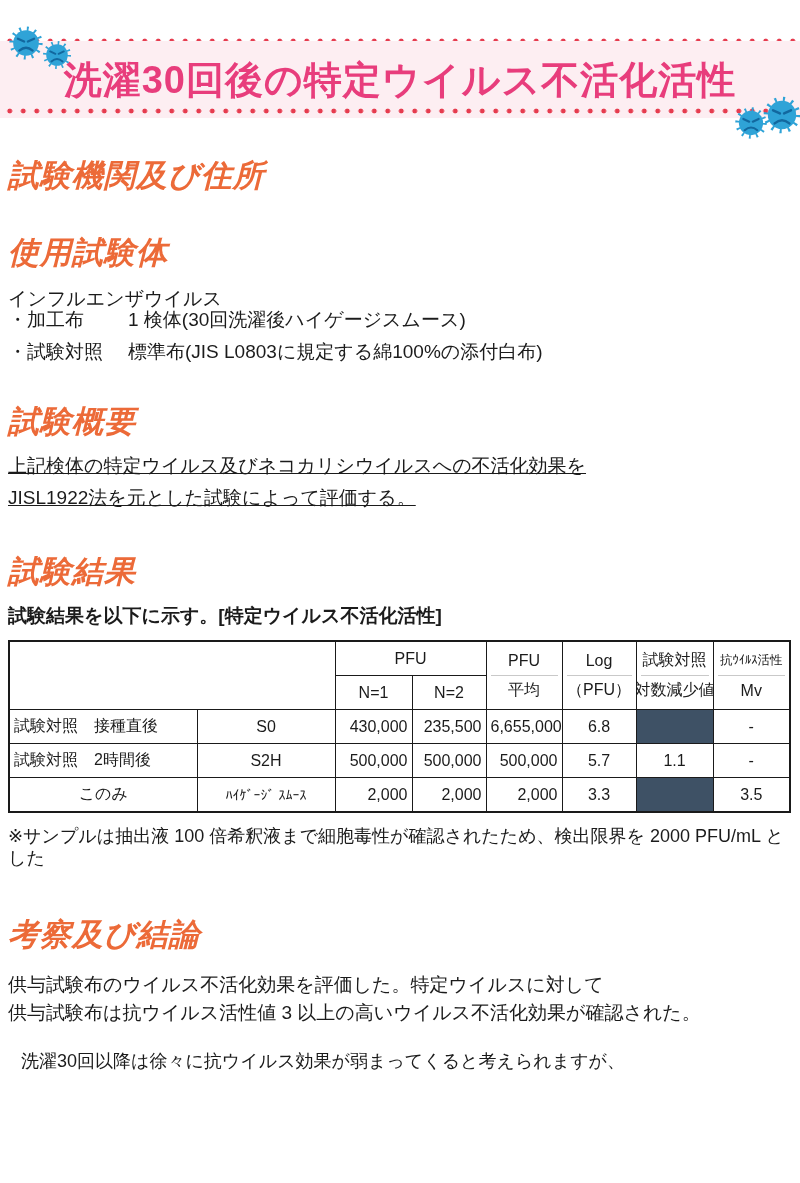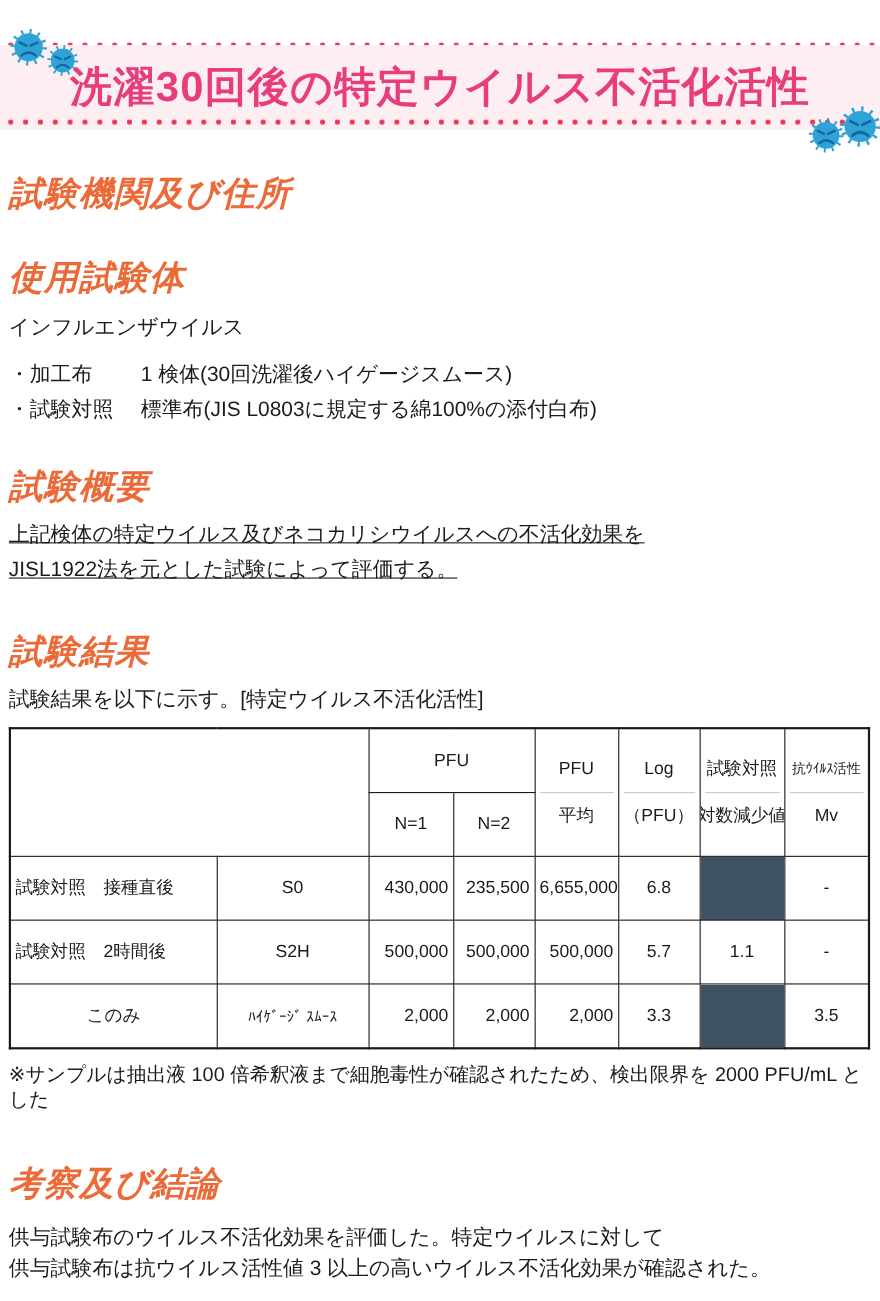--- a/index.html
+++ b/index.html
@@ -48,39 +48,39 @@
   }
   .h-agency{margin-top:8px;}
   .h-specimen{margin-top:42px;}
   .h-overview{margin-top:42px;}
   .h-results{margin-top:46px;}
   .h-conclusion{margin-top:48px;}
   p{margin:0;}
   .bodytext{font-size:19px;line-height:21px;}
   .agency-lines{margin-top:20px;}
   .agency-lines p{margin-bottom:13px;}
-  .spec-intro{margin-top:18px;margin-bottom:21px;}
+  .spec-intro{margin-top:18px;margin-bottom:0;}
   .spec-item{display:flex;margin-bottom:11px;}
   .spec-item .lbl{min-width:120px;}
   .ov-lines{margin-top:16px;text-decoration:underline;}
   .ov-lines p{margin-bottom:11px;}
-  .res-intro{margin-top:16px;}
+  .res-intro{margin-top:16px;font-weight:bold;}
   
   table.results{
     border-collapse:collapse;
     table-layout:fixed;
     width:781px;
     margin-top:14px;
     border:2px solid #1a1a1a;
   }
   table.results td{
     border:1.5px solid #1a1a1a;
     font-size:16px;
     height:25px;
-    padding:16px 4px;
+    padding:4px 4px;
     overflow:hidden;
     white-space:nowrap;
     margin-top:24px;
   }
   td.stacked{padding:0;}
   .stk{display:flex;flex-direction:column;height:100%;}
   .stk div{
     flex:1;display:flex;align-items:center;justify-content:center;
     font-size:16px;
   }

